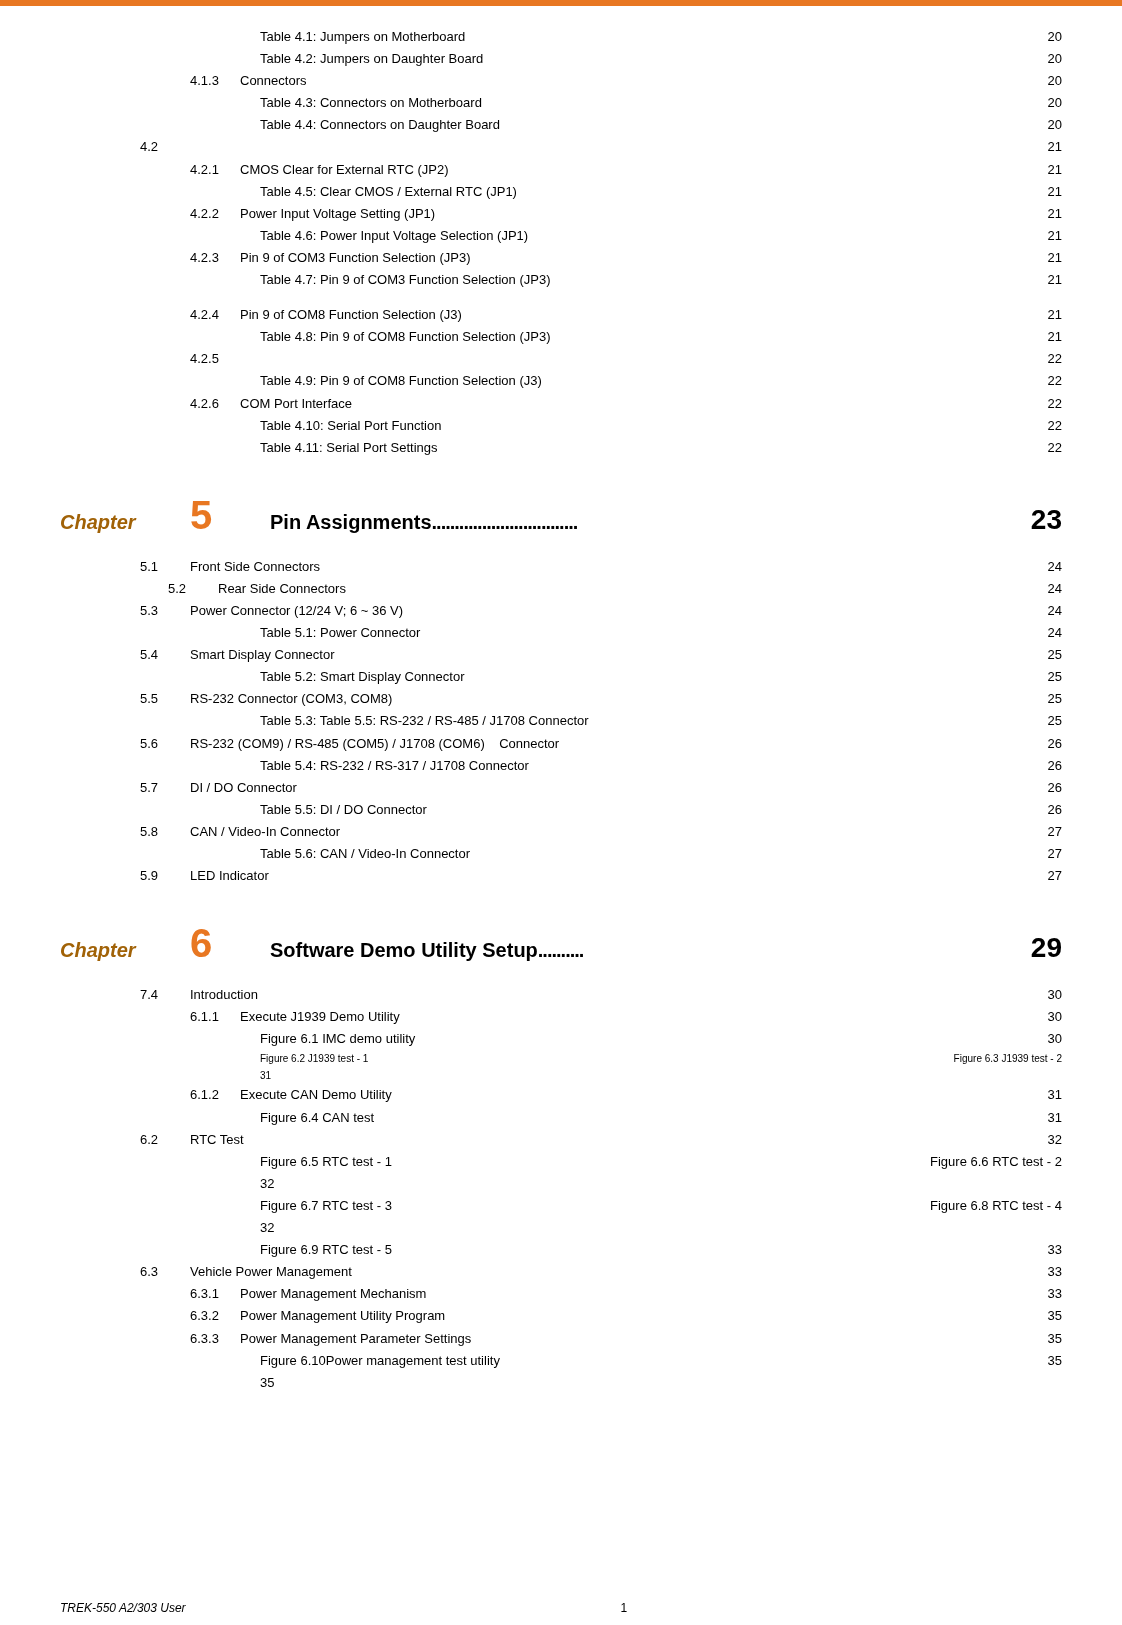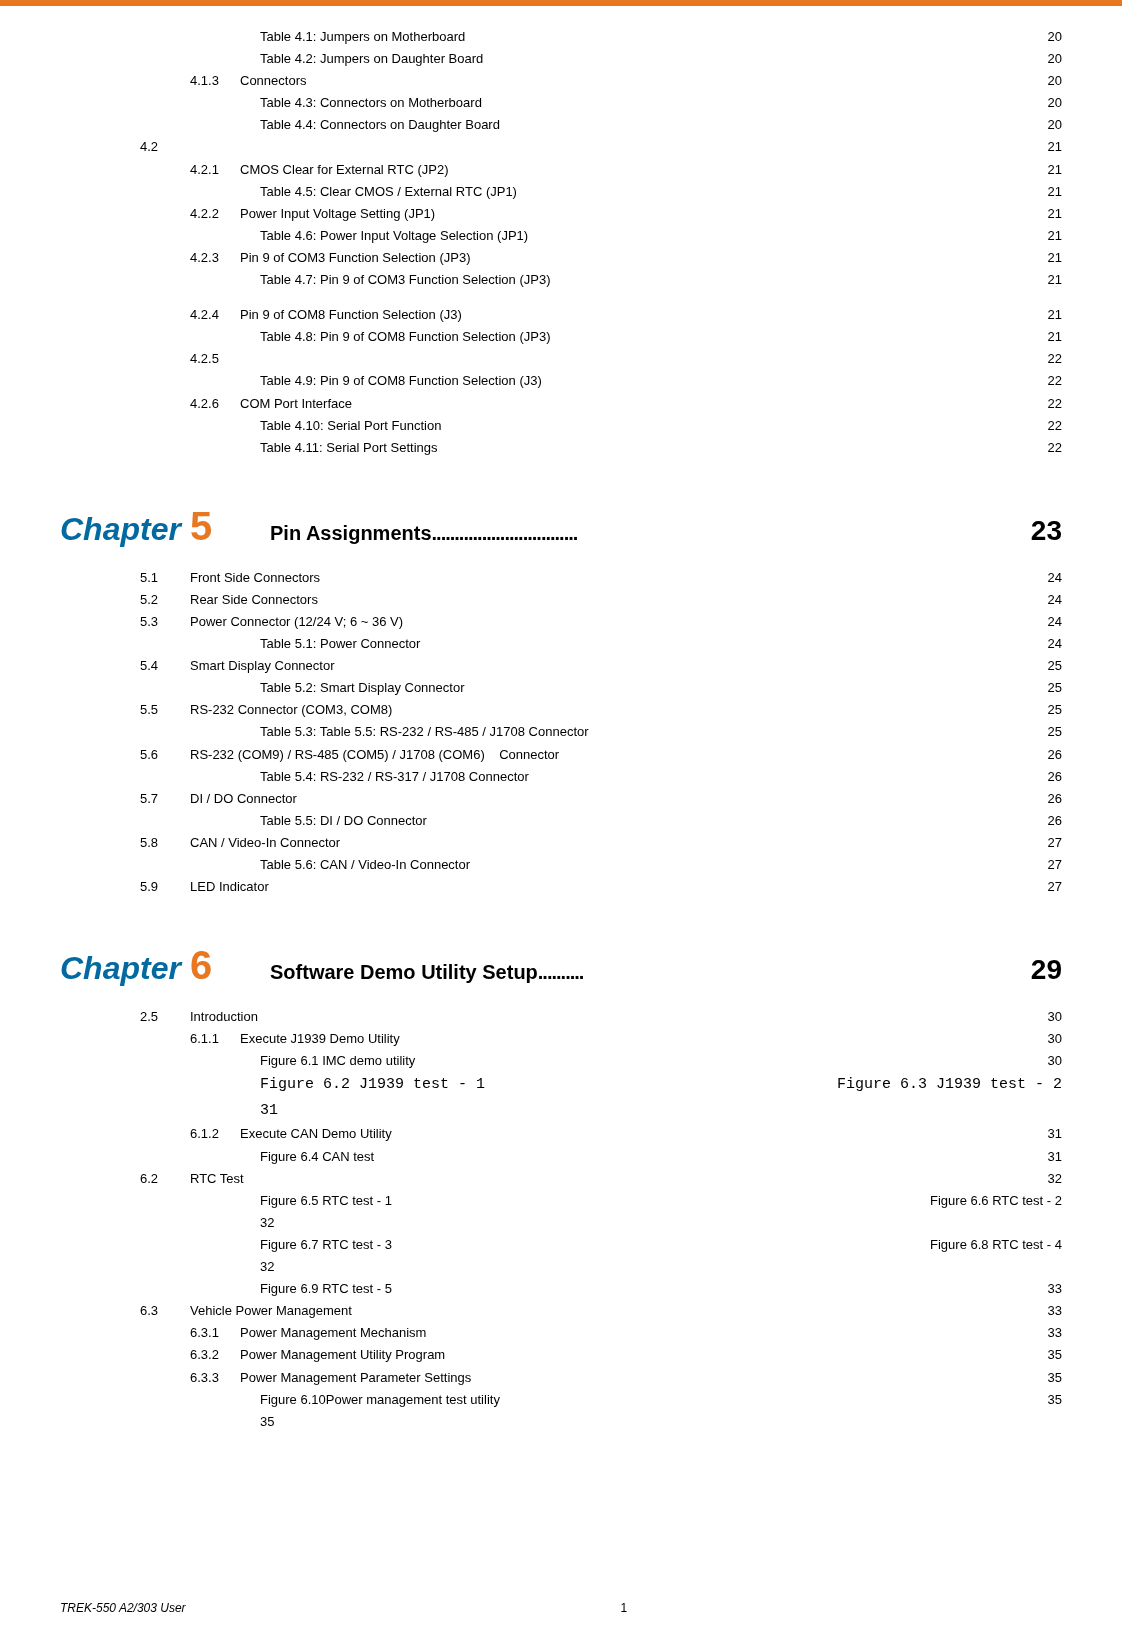--- a/index.html
+++ b/index.html
@@ -38,22 +38,22 @@
     .toc-entry .toc-page {
       text-align: right;
       min-width: 25px;
     }
     .chapter-heading {
       display: flex;
       align-items: baseline;
       margin: 28px 0 18px 0;
     }
     .chapter-word {
-      color: #0369a1;
-      font-size: 32px;
+      color: #a16207;
+      font-size: 20px;
       font-weight: bold;
       font-style: italic;
       min-width: 130px;
       margin-top: 24px;
     }
     .chapter-num {
       color: #e87722;
       font-size: 40px;
       font-weight: bold;
       min-width: 60px;
@@ -78,23 +78,22 @@
       justify-content: space-between;
       padding: 0 60px;
       font-size: 12px;
       color: #000;
     }
     .footer-title {
       font-style: italic;
     }
     .toc-entry-complex {
       line-height: 1.7;
-      font-size: 15px;
+      font-size: 10px;
       padding-left: 200px;
-      font-family: Liberation Mono, monospace;
     }
   </style>
 </head>
 <body>
 
 <div class="top-border"></div>
 
 <div class="page-container">
 
   <div class="toc-section">
@@ -213,21 +212,21 @@
   <div class="toc-section">
 
     <div class="toc-entry toc-indent-1">
       <span style="min-width:50px;">5.1</span>
       <span class="toc-label">Front Side Connectors</span>
       <span style="flex:1;"></span>
       <span class="toc-page">24</span>
     </div>
 
     <div class="toc-entry toc-indent-1">
-      <span style="min-width:50px;">5.2</span>
+      <span style="min-width:50px;margin-left:28px;">5.2</span>
       <span class="toc-label">Rear Side Connectors</span>
       <span style="flex:1;"></span>
       <span class="toc-page">24</span>
     </div>
 
     <div class="toc-entry toc-indent-1">
       <span style="min-width:50px;">5.3</span>
       <span class="toc-label">Power Connector (12/24 V; 6 ~ 36 V)</span>
       <span style="flex:1;"></span>
       <span class="toc-page">24</span>
@@ -317,21 +316,21 @@
     <span class="chapter-num">6</span>
     <span class="chapter-title">
       <span>Software Demo Utility Setup</span><span style="letter-spacing:-1px;">..........</span>
     </span>
     <span class="chapter-page">29</span>
   </div>
 
   <div class="toc-section">
 
     <div class="toc-entry toc-indent-1">
-      <span style="min-width:50px;">2.5</span>
+      <span style="min-width:50px;">7.4</span>
       <span class="toc-label">Introduction</span>
       <span style="flex:1;"></span>
       <span class="toc-page">30</span>
     </div>
 
     <div class="toc-entry toc-indent-2">
       <span style="min-width:50px;">6.1.1</span>
       <span class="toc-label">Execute J1939 Demo Utility</span>
       <span style="flex:1;"></span>
       <span class="toc-page">30</span>

